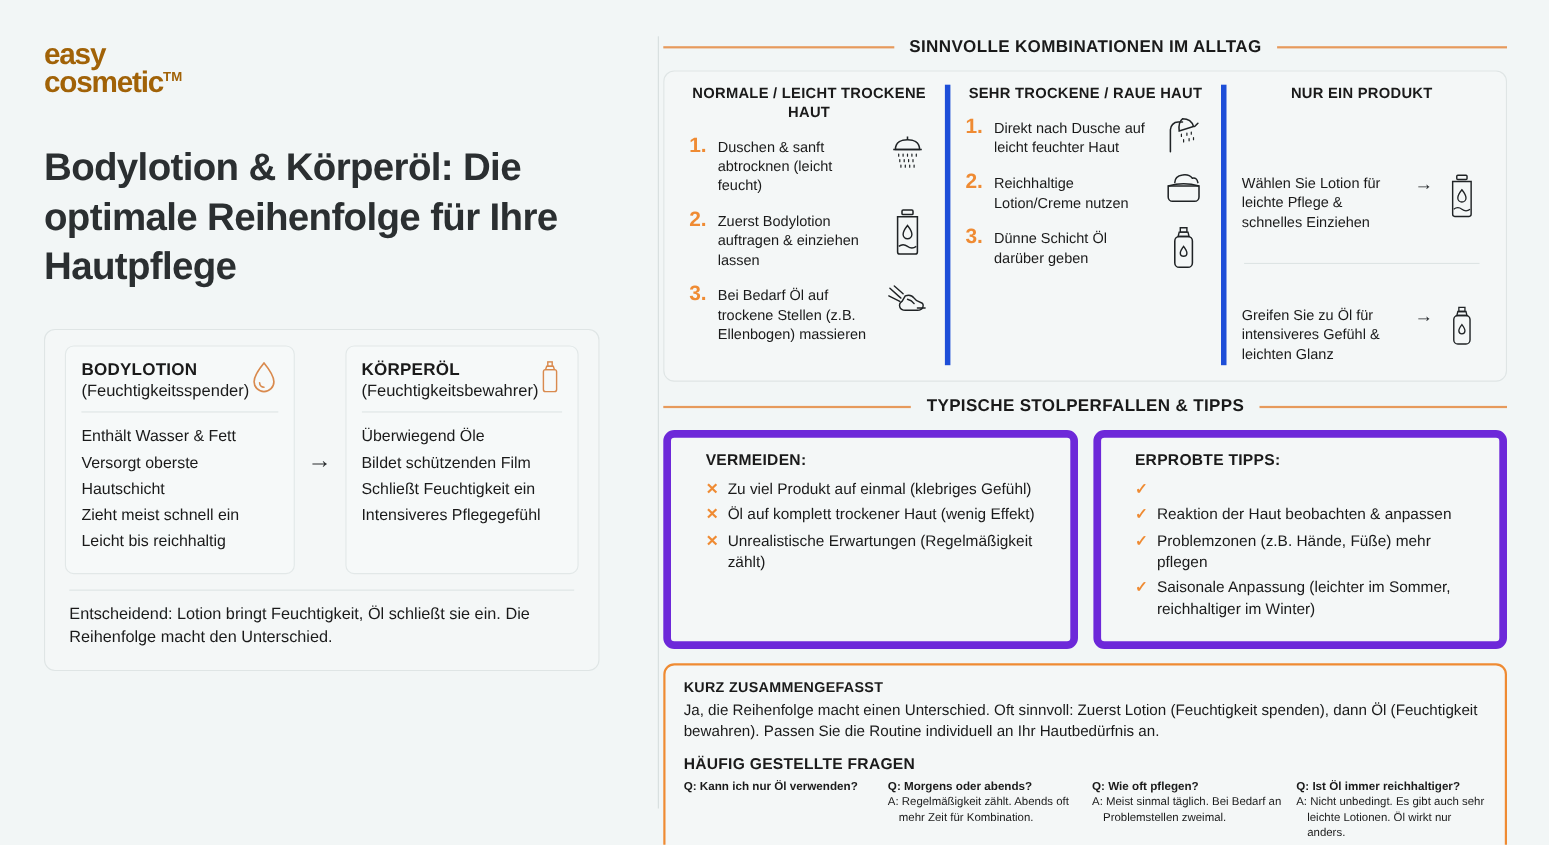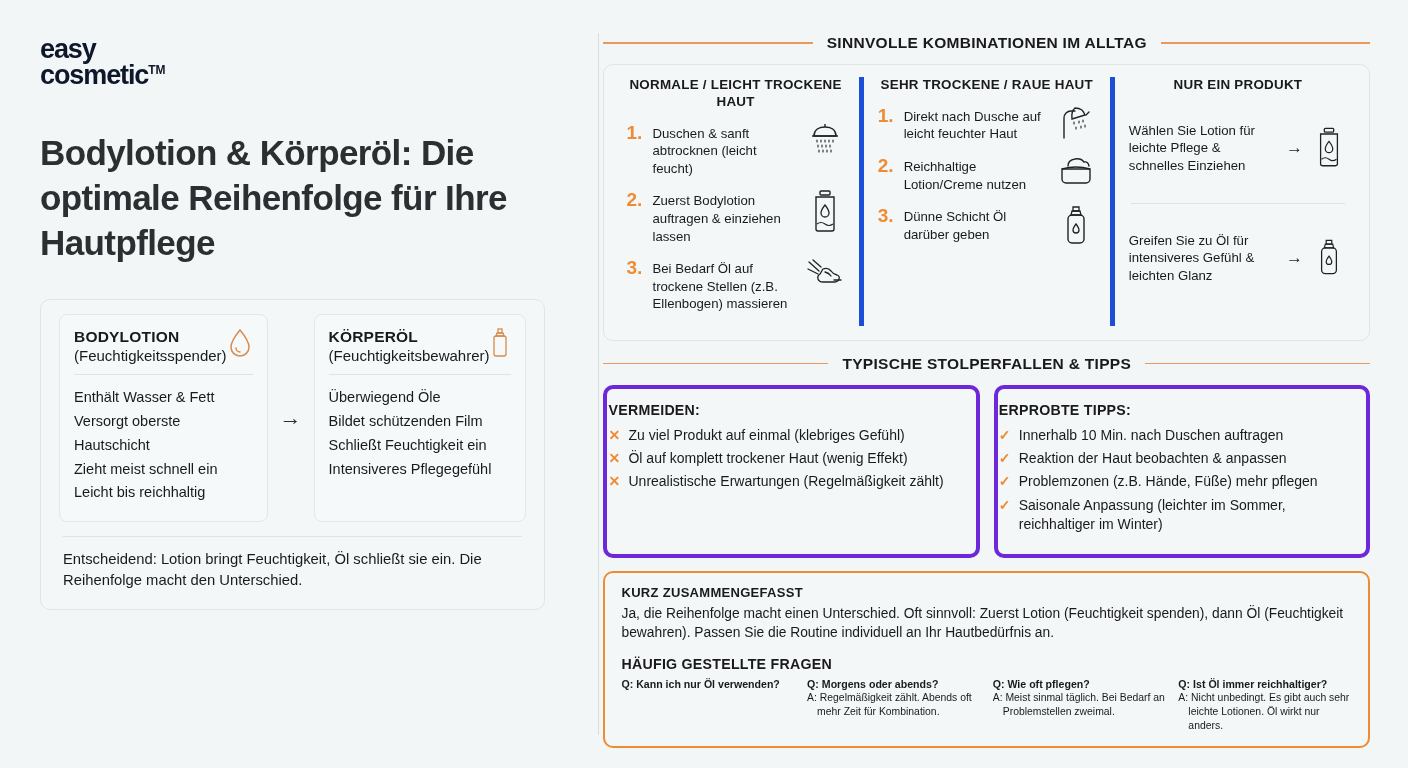--- a/index.html
+++ b/index.html
@@ -13,21 +13,21 @@
   }
   .page { width: 1408px; height: 768px; display: flex; position: relative; }
 
   
   .left { width: 598px; padding: 36px 30px 0 40px; position: relative; }
   .vdivider {
     position: absolute; left: 598px; top: 33px; width: 1px; height: 702px;
     background: #d6dede;
   }
 
-  .logo { font-weight: bold; font-size: 27px; line-height: 0.98; letter-spacing: -1.1px; color: #0f172a; }
+  .logo { font-weight: bold; font-size: 27px; line-height: 0.98; letter-spacing: -1.1px; color: #a16207; }
   .logo .tm { font-size: 12px; vertical-align: super; letter-spacing: 0; }
 
   .headline {
     margin-top: 42px;
     font-size: 35px; font-weight: bold; line-height: 1.28;
     letter-spacing: -0.6px; color: #2b2f31;
   }
 
   .compare-outer {
     margin-top: 34px;
@@ -64,29 +64,29 @@
   .combo { display: flex; padding: 12px 8px 14px 8px; }
   .combo-col { flex: 1; padding: 0 14px; position: relative; }
   .combo-col + .combo-col { border-left: 5px solid #1d4ed8; }
   .col-title { text-align: center; font-size: 13.4px; font-weight: bold; letter-spacing: 0.25px; line-height: 1.26; margin-bottom: 12px; }
 
   .step { display: flex; align-items: flex-start; gap: 7px; margin-bottom: 13px; }
   .step .num { color: #ef8b33; font-weight: bold; font-size: 19px; line-height: 1.05; min-width: 19px; }
   .step .txt { flex: 1; font-size: 13.2px; line-height: 1.33; padding-top: 2px; }
   .step .ic { width: 40px; display: flex; align-items: center; justify-content: center; flex-shrink: 0; }
 
-  .oneprod-item { display: flex; align-items: center; gap: 8px; padding: 2px 0; }
+  .oneprod-item { display: flex; align-items: flex-start; gap: 8px; padding: 2px 0; margin-top: 36px; }
   .oneprod-item .txt { flex: 1; font-size: 13.2px; line-height: 1.33; }
   .oneprod-item .ar { font-size: 17px; color: #23272a; }
   .oneprod-item .ic { width: 36px; display: flex; align-items: center; justify-content: center; }
   .oneprod-rule { height: 1px; background: #dde4e4; margin: 26px 2px 26px 2px; }
   .oneprod-pad { padding-top: 14px; }
 
   .tips-row { display: flex; gap: 14px; margin-top: 2px; }
-  .tips-box { flex: 1; border: 4px solid #6d28d9; border-radius: 10px; background: #f4f7f7; padding: 13px 15px 16px 1px; }
+  .tips-box { flex: 1; border: 7px solid #6d28d9; border-radius: 10px; background: #f4f7f7; padding: 13px 15px 16px 31px; }
   .tips-box h4 { font-size: 14.2px; font-weight: bold; letter-spacing: 0.25px; margin-bottom: 8px; }
   .tline { display: flex; align-items: flex-start; gap: 8px; margin-bottom: 4px; }
   .tline .mk { color: #ef8b33; font-weight: bold; font-size: 14px; line-height: 1.38; width: 12px; flex-shrink: 0; }
   .tline .tx { font-size: 14px; line-height: 1.38; }
 
   .summary {
     margin-top: 13px; border: 2px solid #ef8b33; border-radius: 10px;
     background: #f4f7f7; padding: 12px 16px 14px 16px;
   }
   .summary h4 { font-size: 13px; font-weight: bold; letter-spacing: 0.3px; margin-bottom: 5px; }
@@ -331,21 +331,20 @@
         <div class="tline">
           <span class="mk">✕</span>
           <span class="tx">Unrealistische Erwartungen (Regelmäßigkeit zählt)</span>
         </div>
       </div>
 
       <div class="tips-box">
         <h4>ERPROBTE TIPPS:</h4>
         <div class="tline">
           <span class="mk">✓</span>
-          <span class="tx">Innerhalb 10 Min. nach Duschen auftragen</span>
         </div>
         <div class="tline">
           <span class="mk">✓</span>
           <span class="tx">Reaktion der Haut beobachten &amp; anpassen</span>
         </div>
         <div class="tline">
           <span class="mk">✓</span>
           <span class="tx">Problemzonen (z.B. Hände, Füße) mehr pflegen</span>
         </div>
         <div class="tline">

